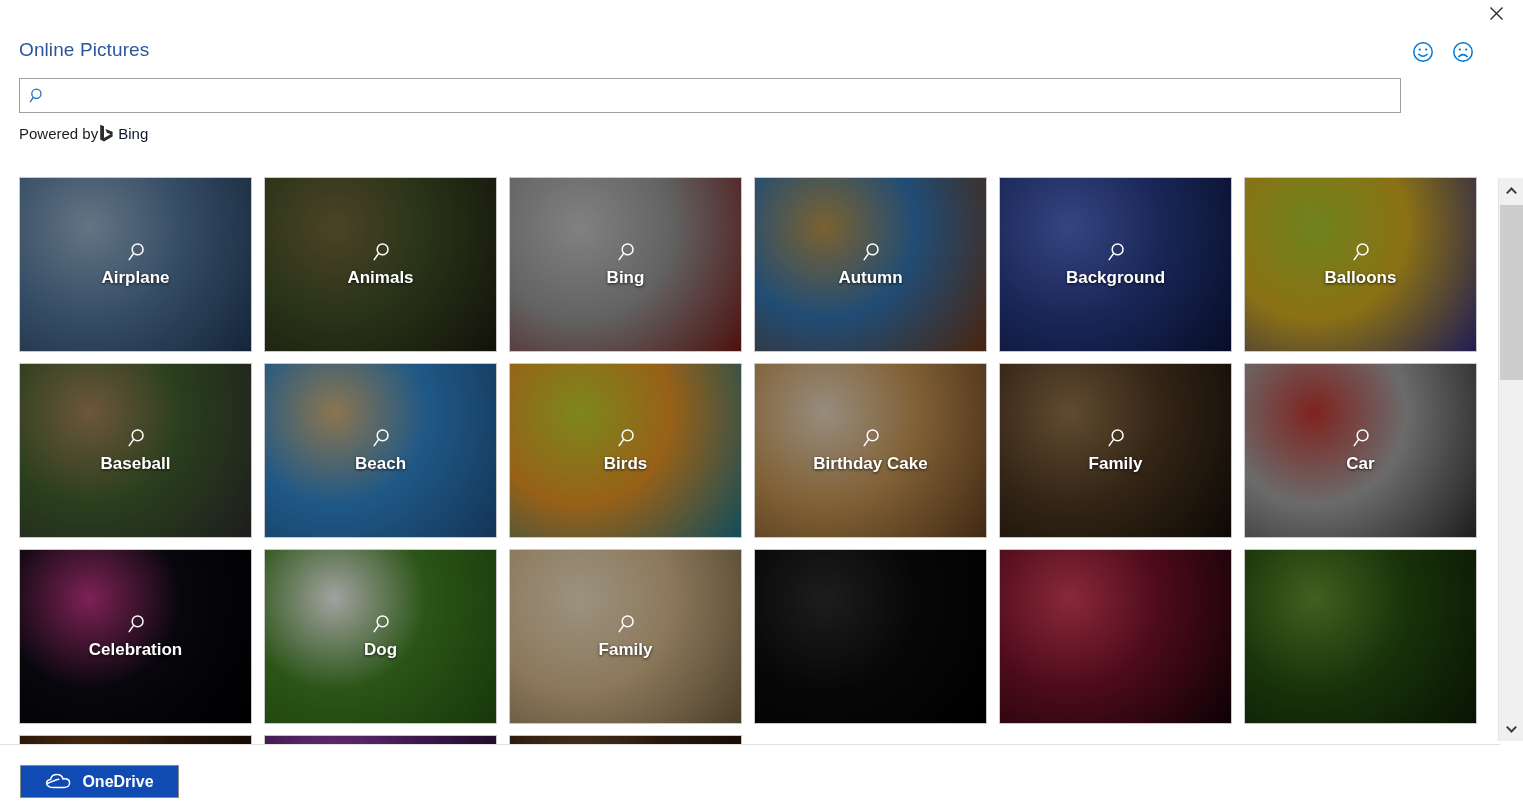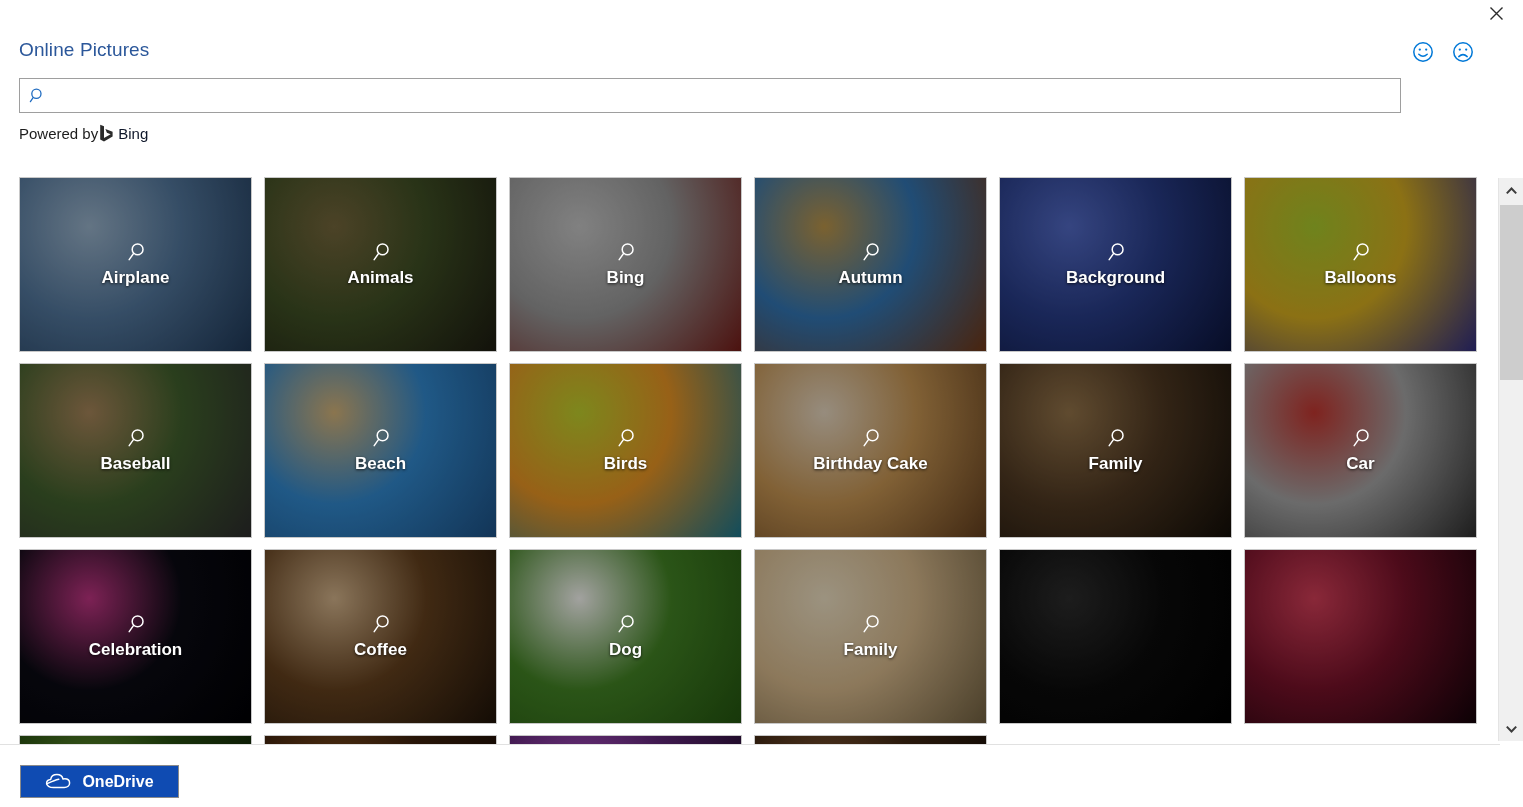--- a/index.html
+++ b/index.html
@@ -395,31 +395,20 @@
         </div>
         <div class="tile">
           <div class="tile-photo" style="background: radial-gradient(circle at 30% 28%, rgb(179, 49, 122) 0%, rgb(10, 10, 18) 45%, rgb(0, 0, 3) 100%), linear-gradient(145deg, rgb(10, 10, 18) 0%, rgb(0, 0, 3) 100%);"></div>
           <div class="tile-shade"></div>
           <div class="tile-body">
             <svg class="tile-mag" width="22" height="24" viewBox="0 0 22 24">
               <circle cx="12.6" cy="8.4" r="5.4" fill="none" stroke="#ffffff" stroke-width="1.5"></circle>
               <path d="M8.6 12.4 L4.2 18.6" stroke="#ffffff" stroke-width="1.5" fill="none" stroke-linecap="round"></path>
             </svg>
             <div class="tile-label">Celebration</div>
-          </div>
-        </div>
-        <div class="tile">
-          <div class="tile-photo" style="background: radial-gradient(circle at 30% 28%, rgb(198, 168, 130) 0%, rgb(93, 60, 28) 45%, rgb(29, 18, 8) 100%), linear-gradient(145deg, rgb(93, 60, 28) 0%, rgb(29, 18, 8) 100%);"></div>
-          <div class="tile-shade"></div>
-          <div class="tile-body">
-            <svg class="tile-mag" width="22" height="24" viewBox="0 0 22 24">
-              <circle cx="12.6" cy="8.4" r="5.4" fill="none" stroke="#ffffff" stroke-width="1.5"></circle>
-              <path d="M8.6 12.4 L4.2 18.6" stroke="#ffffff" stroke-width="1.5" fill="none" stroke-linecap="round"></path>
-            </svg>
-            <div class="tile-label">Coffee</div>
           </div>
         </div>
         <div class="tile">
           <div class="tile-photo" style="background: radial-gradient(circle at 30% 28%, rgb(232, 232, 228) 0%, rgb(62, 122, 34) 45%, rgb(34, 80, 15) 100%), linear-gradient(145deg, rgb(62, 122, 34) 0%, rgb(34, 80, 15) 100%);"></div>
           <div class="tile-shade"></div>
           <div class="tile-body">
             <svg class="tile-mag" width="22" height="24" viewBox="0 0 22 24">
               <circle cx="12.6" cy="8.4" r="5.4" fill="none" stroke="#ffffff" stroke-width="1.5"></circle>
               <path d="M8.6 12.4 L4.2 18.6" stroke="#ffffff" stroke-width="1.5" fill="none" stroke-linecap="round"></path>
             </svg>

